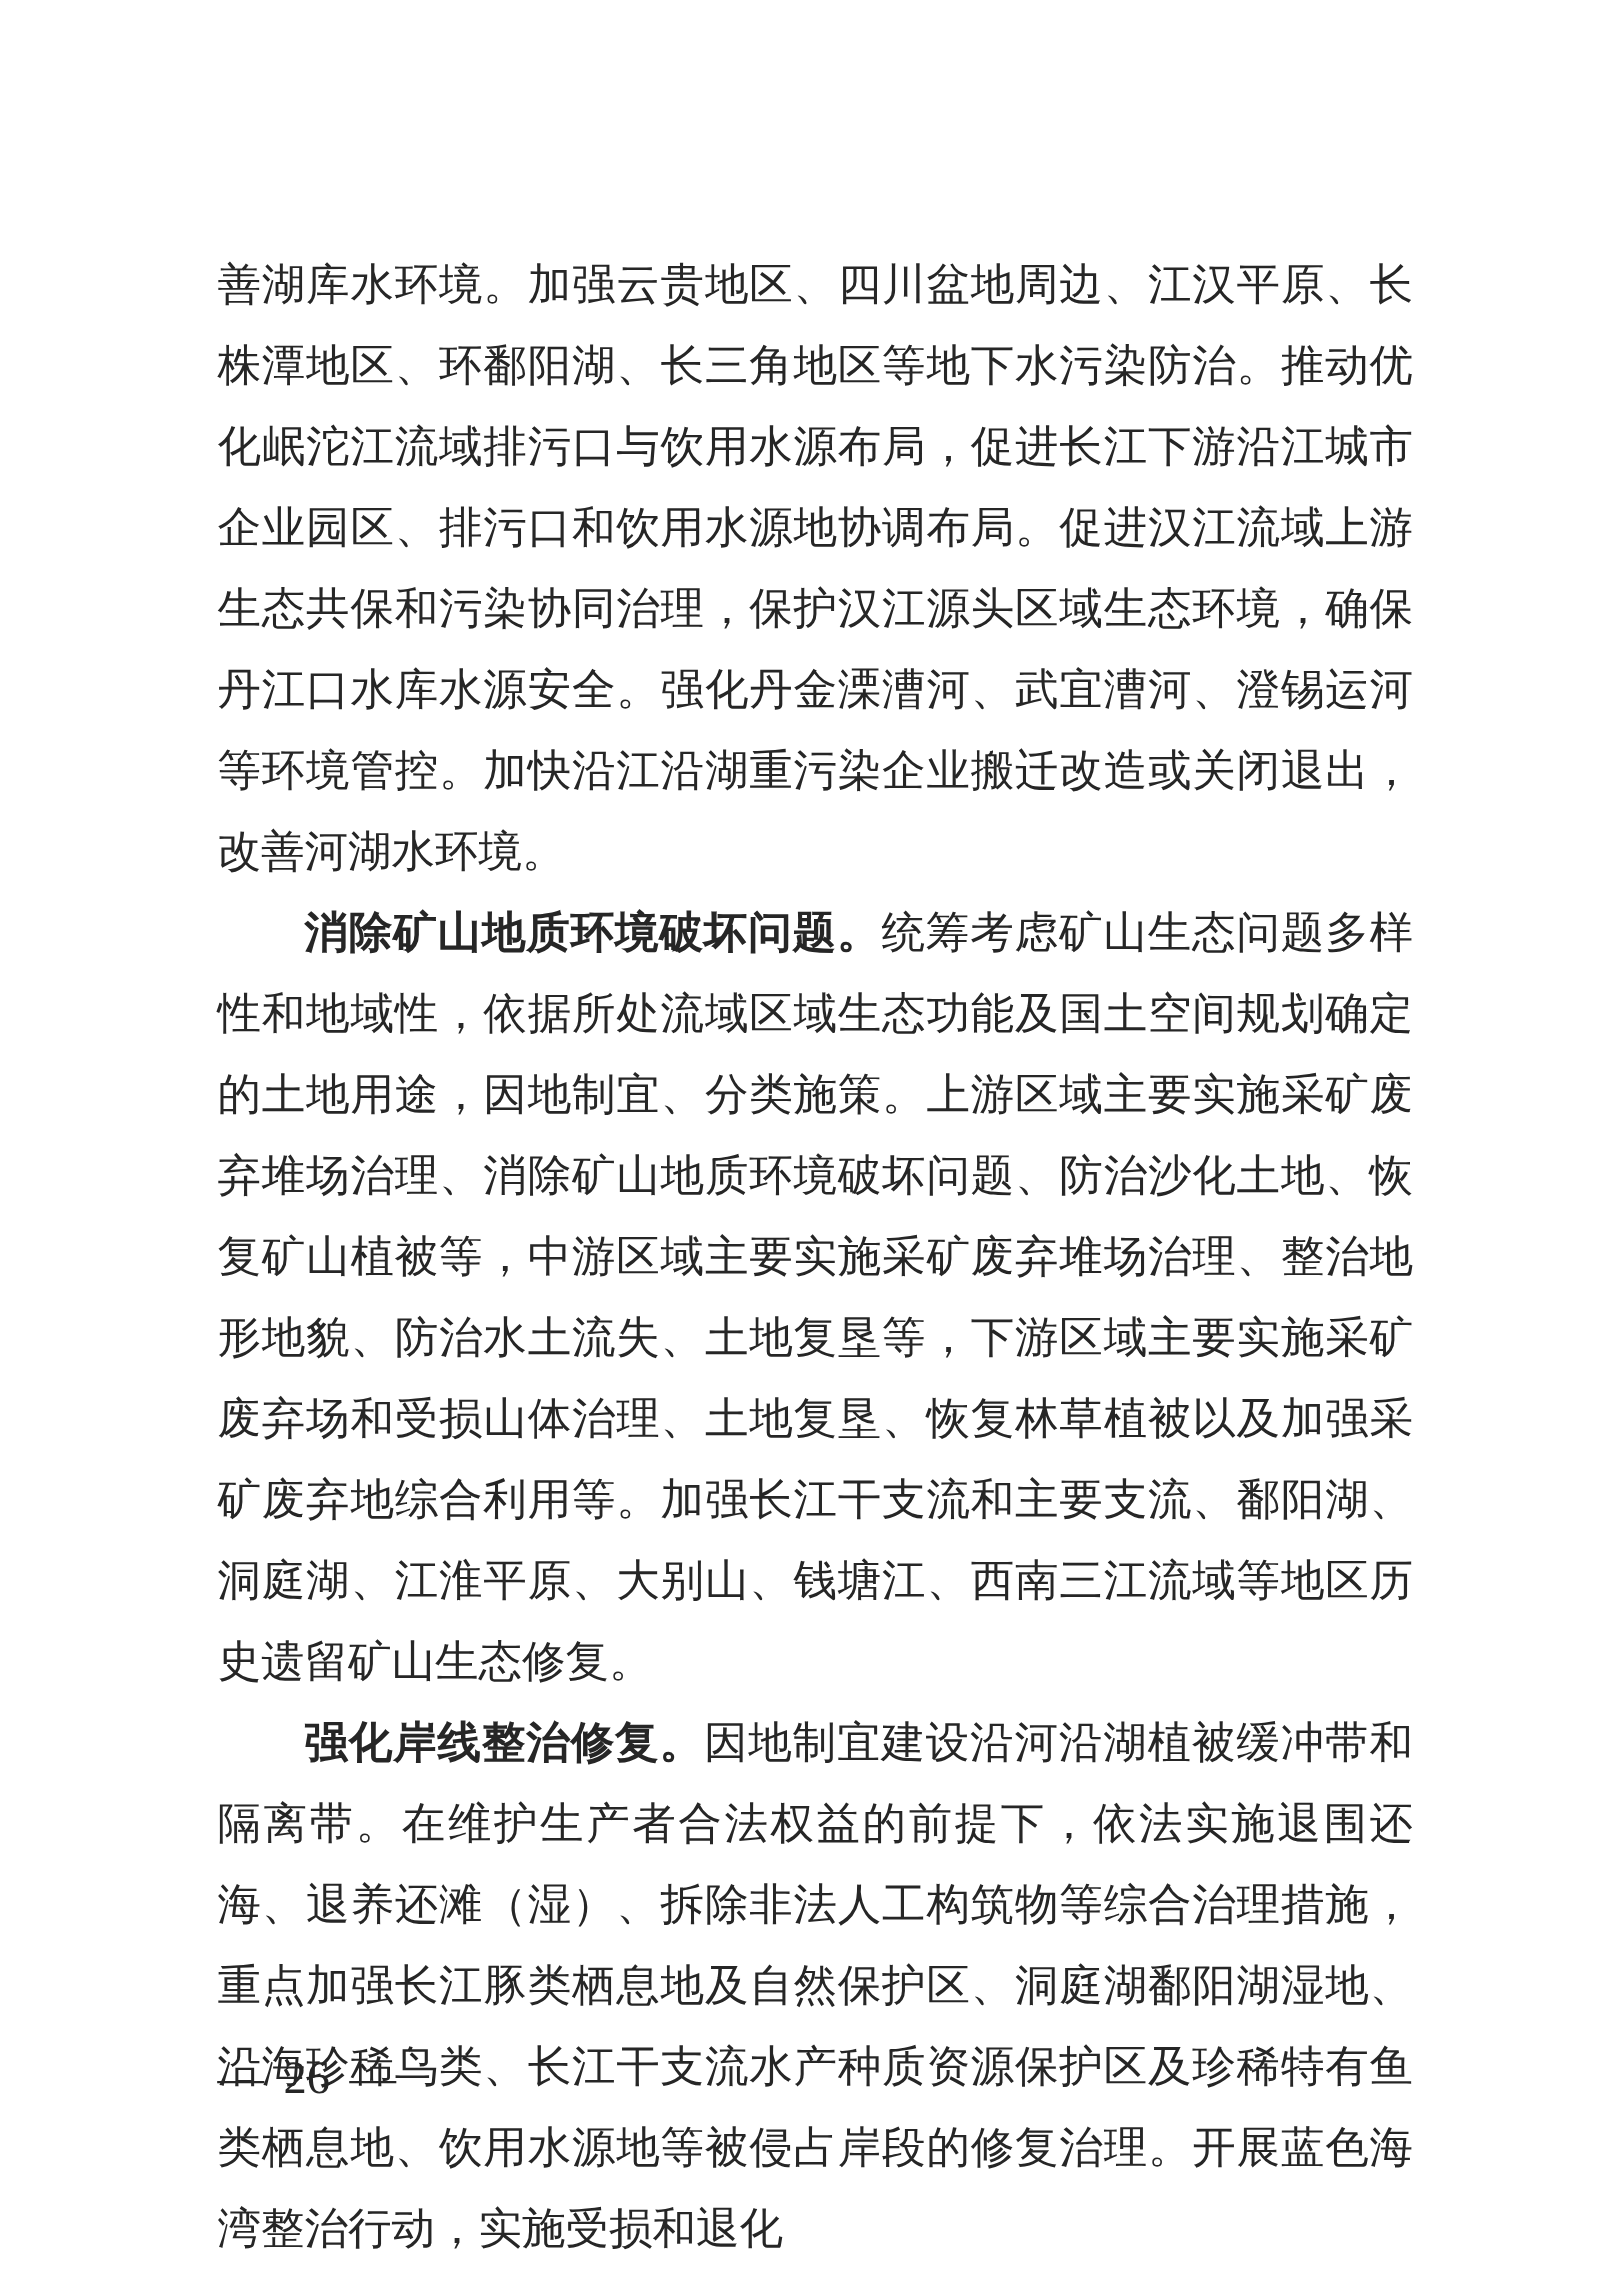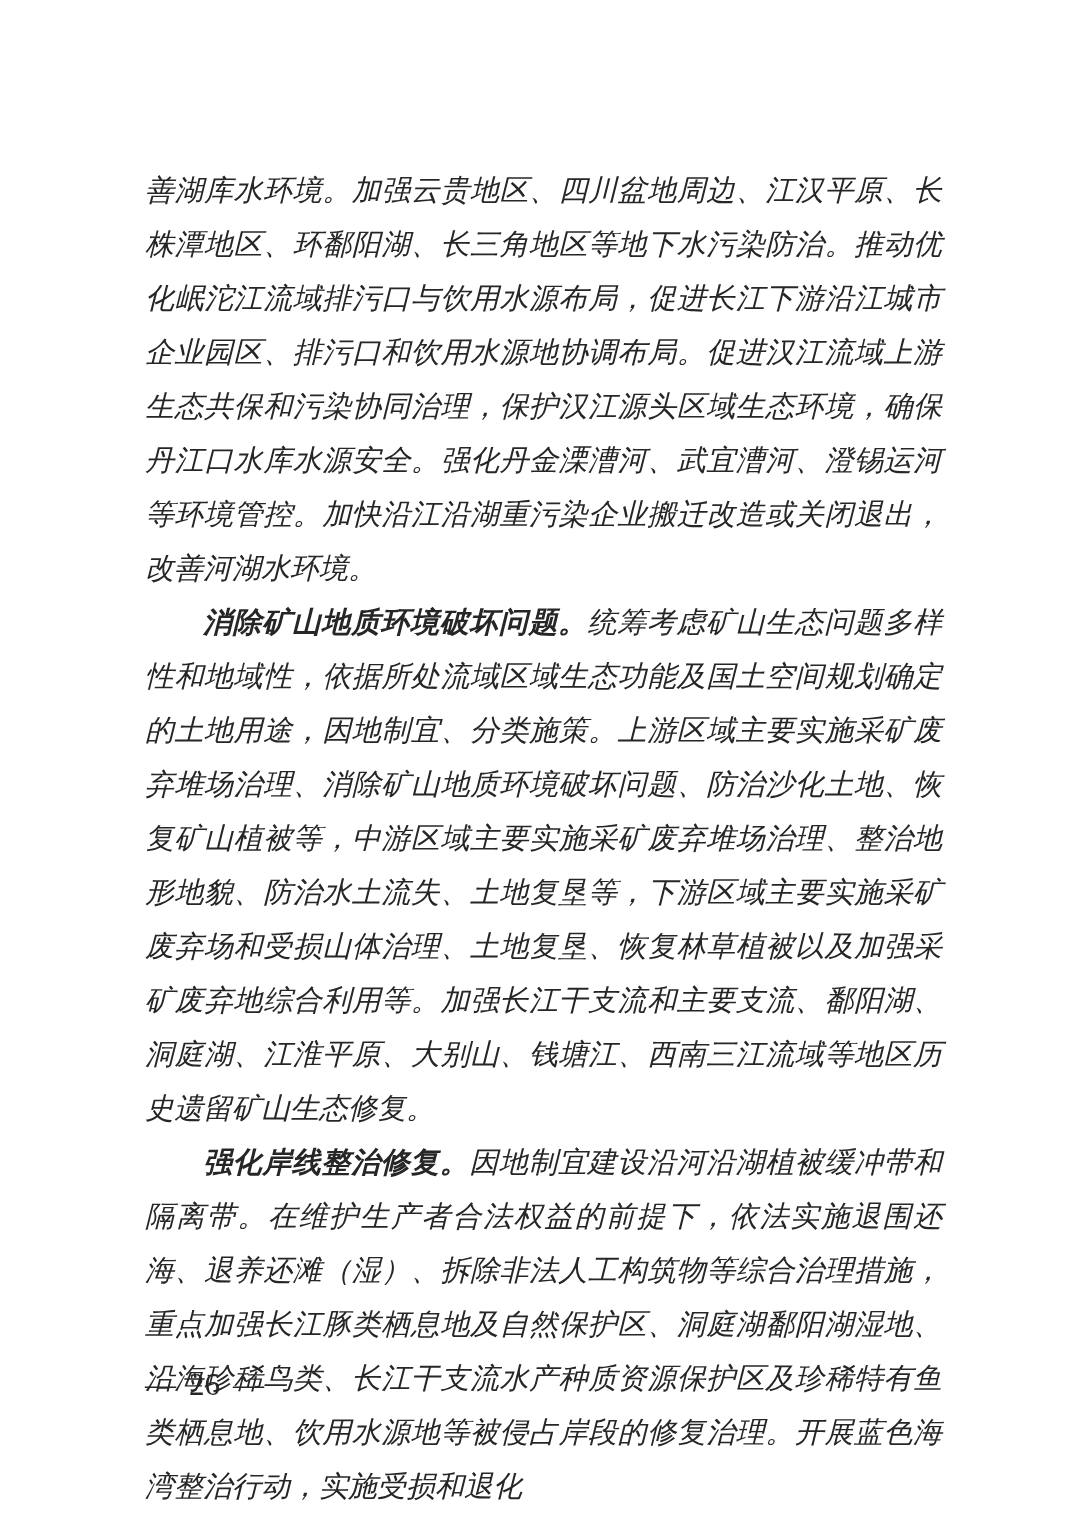--- a/index.html
+++ b/index.html
@@ -17,21 +17,20 @@
   }
   .page {
     position: absolute;
     inset: 0;
   }
   .body-text {
     position: absolute;
     left: 145px;
     top: 163px;
     width: 797px;
-    font-style: italic;
   }
   .para {
     margin: 0;
     font-size: 29px;
     line-height: 54px;
     text-align: justify;
     text-justify: inter-character;
     word-break: break-all;
   }
   .para.indent {

